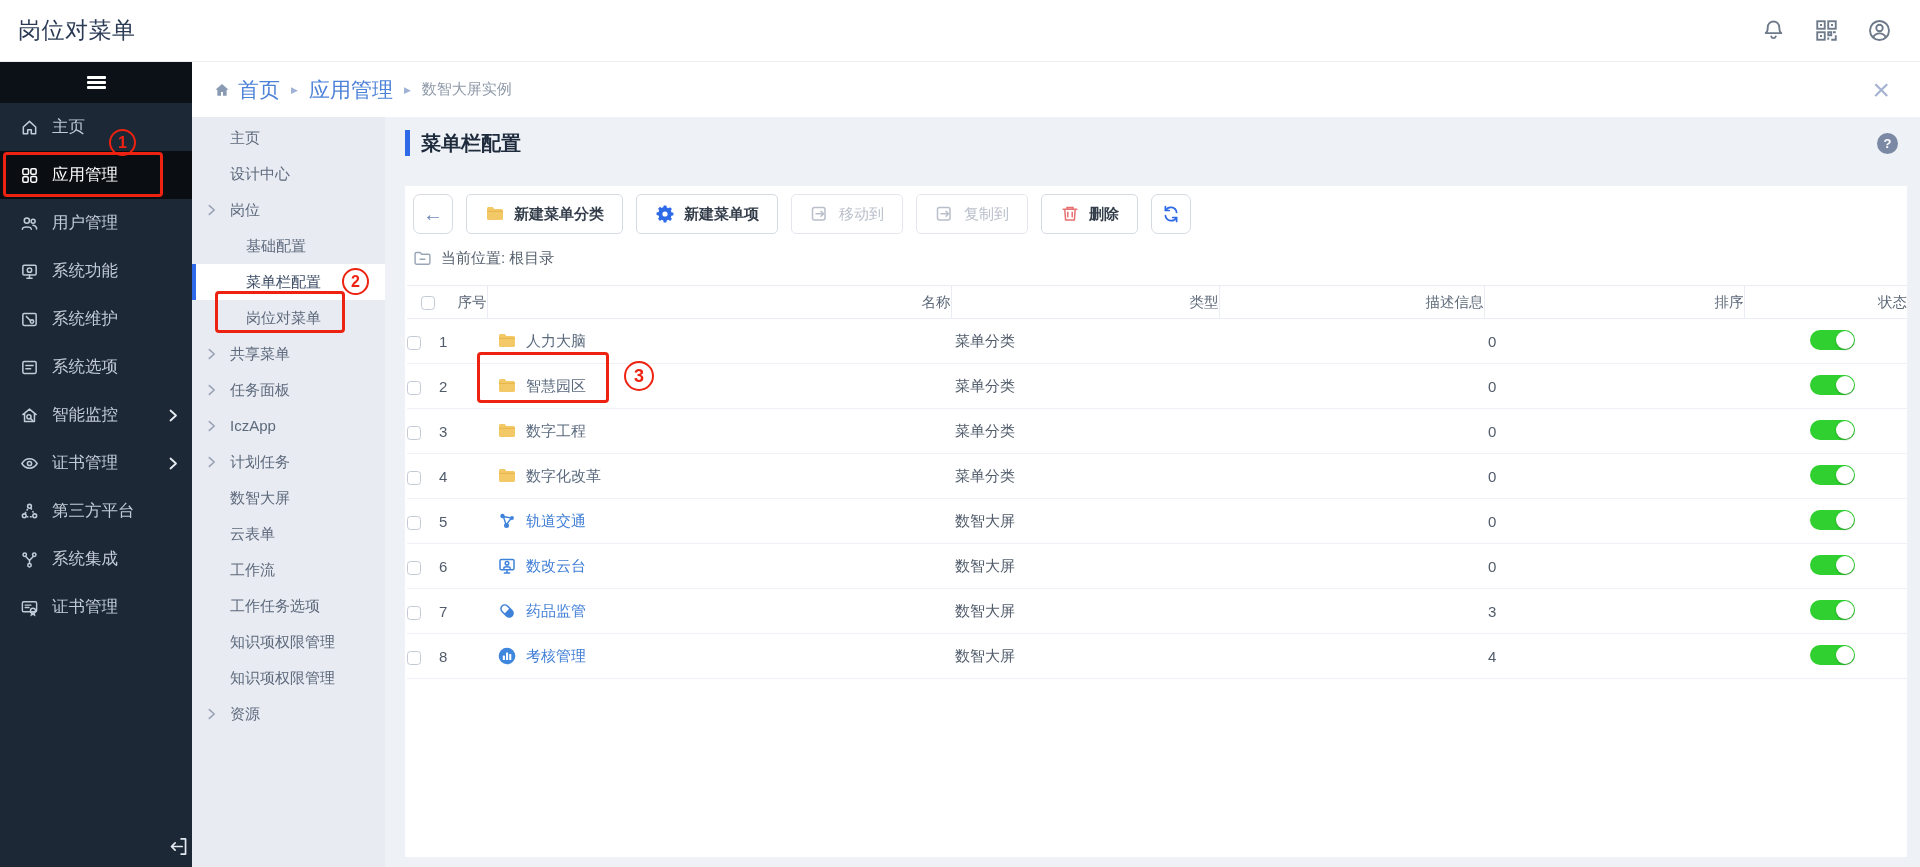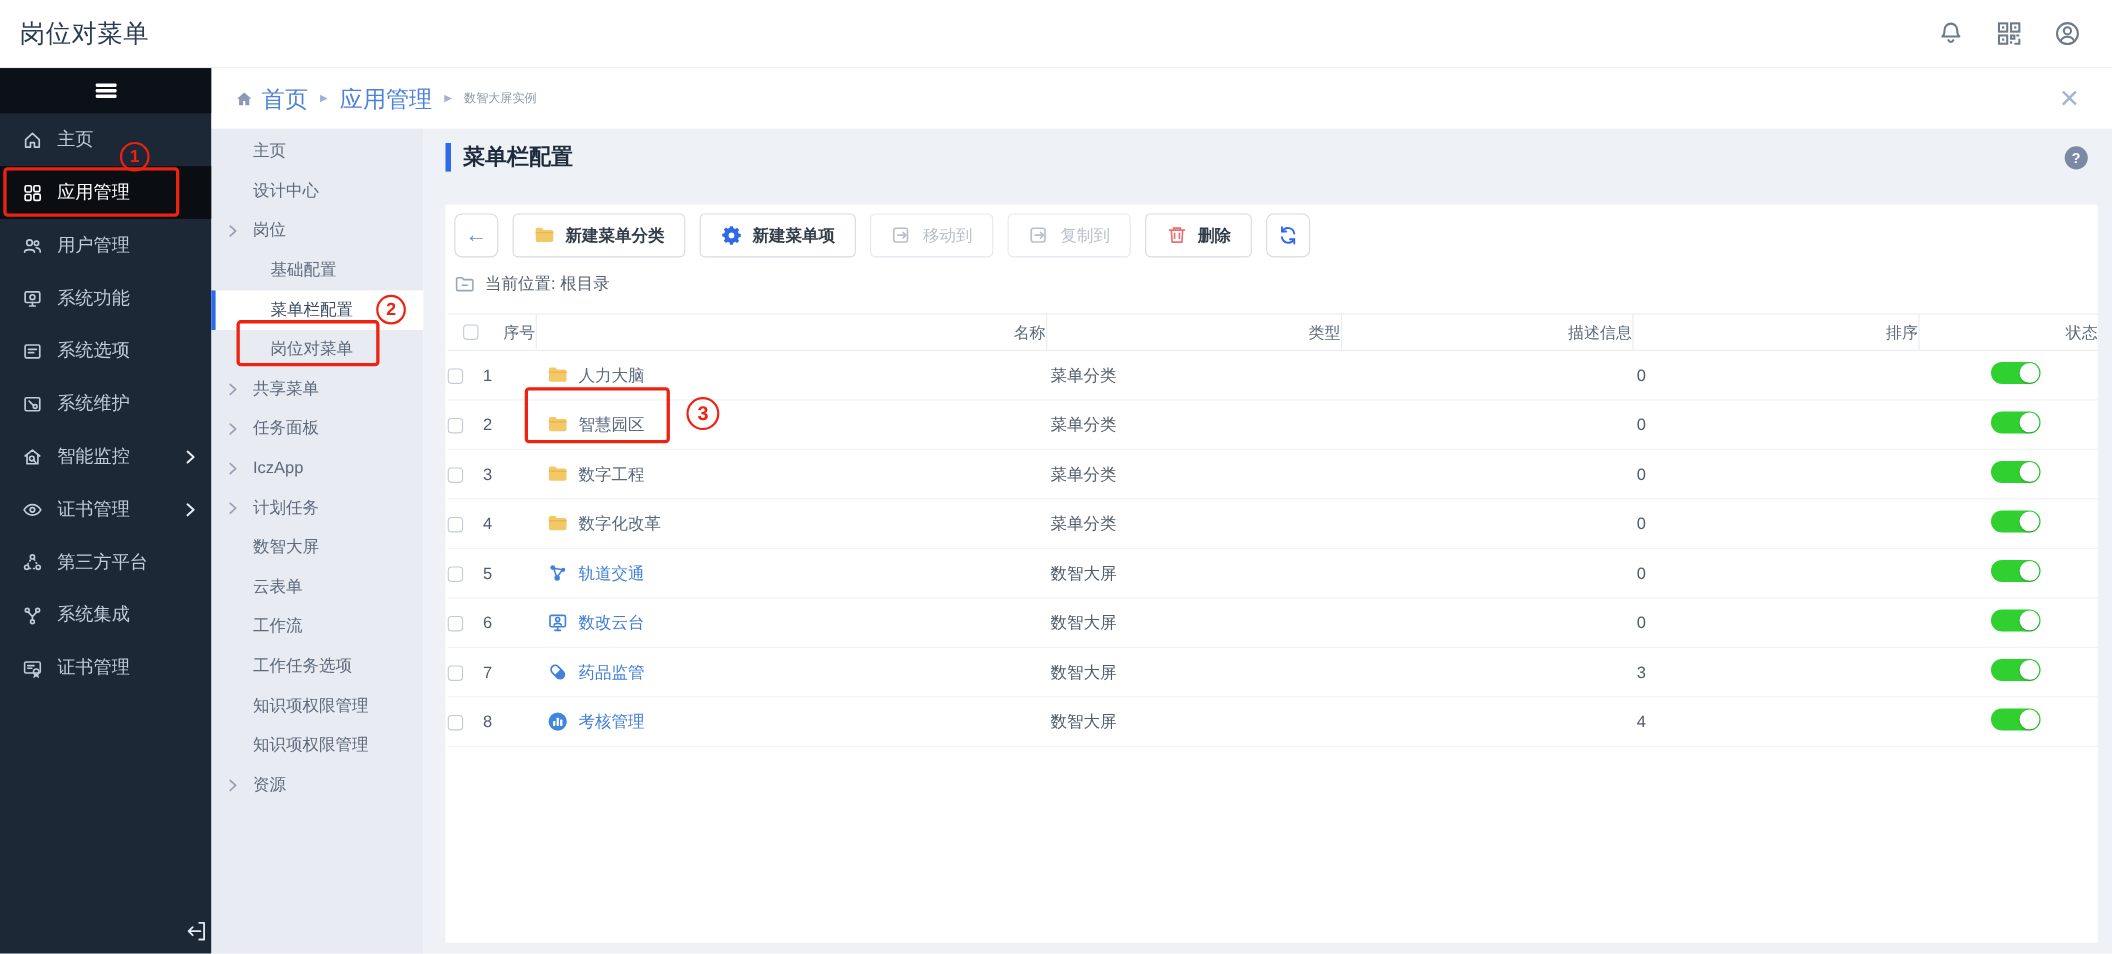--- a/index.html
+++ b/index.html
@@ -32,21 +32,21 @@
   .exit-btn svg { width:100%; height:100%; }
 
   
   .content { flex:1; display:flex; flex-direction:column; min-width:0; }
 
   .crumb-bar { height:55px; background:#fff; display:flex; align-items:center; padding:0 30px 0 22px; }
   .crumb-home { width:16px; height:16px; display:flex; color:#8a9ab2; margin-right:8px; }
   .crumb-home svg { width:100%; height:100%; }
   .crumb-link { font-size:21px; color:#4d82d8; cursor:pointer; text-decoration:none; }
   .crumb-sep { font-size:9px; color:#9fb2d6; margin:0 11px; }
-  .crumb-current { font-size:11px; color:#8e98a8; }
+  .crumb-current { font-size:15px; color:#8e98a8; }
   .close-x { margin-left:auto; font-size:30px; line-height:1; color:#a5b3d2; cursor:pointer; }
 
   .body-row { flex:1; display:flex; min-height:0; }
 
   
   .submenu { width:193px; background:#e9ebf3; flex-shrink:0; padding-top:3px; }
   .sub-item { position:relative; height:36px; line-height:36px; padding-left:38px;
     font-size:15px; color:#5d6a7c; cursor:pointer; white-space:nowrap; }
   .sub-item.child { padding-left:54px; }
   .sub-item.selected { background:#fff; color:#3c4c64; }
@@ -195,35 +195,35 @@
               <path d="M10 13.7V17M7.3 17h5.4"></path>
             </svg>
           </span>
     <span class="nav-label">系统功能</span>
 
   </div>
         <div class="nav-item">
     <span class="nav-icon">
             <svg viewBox="0 0 20 20" fill="none" stroke="currentColor" stroke-width="1.6" stroke-linecap="round">
               <rect x="3" y="3.8" width="14" height="12.4" rx="1.4"></rect>
-              <path d="M6.2 8h7.6M6.2 11.2h5"></path>
-            </svg>
-          </span>
-    <span class="nav-label">系统选项</span>
+              <path d="M6.8 7l4.4 4.4"></path>
+              <circle cx="12.6" cy="12.2" r="1.8"></circle>
+            </svg>
+          </span>
+    <span class="nav-label">系统维护</span>
 
   </div>
         <div class="nav-item">
     <span class="nav-icon">
             <svg viewBox="0 0 20 20" fill="none" stroke="currentColor" stroke-width="1.6" stroke-linecap="round">
               <rect x="3" y="3.8" width="14" height="12.4" rx="1.4"></rect>
-              <path d="M6.8 7l4.4 4.4"></path>
-              <circle cx="12.6" cy="12.2" r="1.8"></circle>
-            </svg>
-          </span>
-    <span class="nav-label">系统维护</span>
+              <path d="M6.2 8h7.6M6.2 11.2h5"></path>
+            </svg>
+          </span>
+    <span class="nav-label">系统选项</span>
 
   </div>
         <div class="nav-item">
     <span class="nav-icon">
             <svg viewBox="0 0 20 20" fill="none" stroke="currentColor" stroke-width="1.6" stroke-linecap="round" stroke-linejoin="round">
               <path d="M3 9 10 3.3 17 9M4.8 8v8.4h10.4V8"></path>
               <circle cx="9.4" cy="11.4" r="2.2"></circle>
               <path d="M11 13l2.2 2.2"></path>
             </svg>
           </span>

